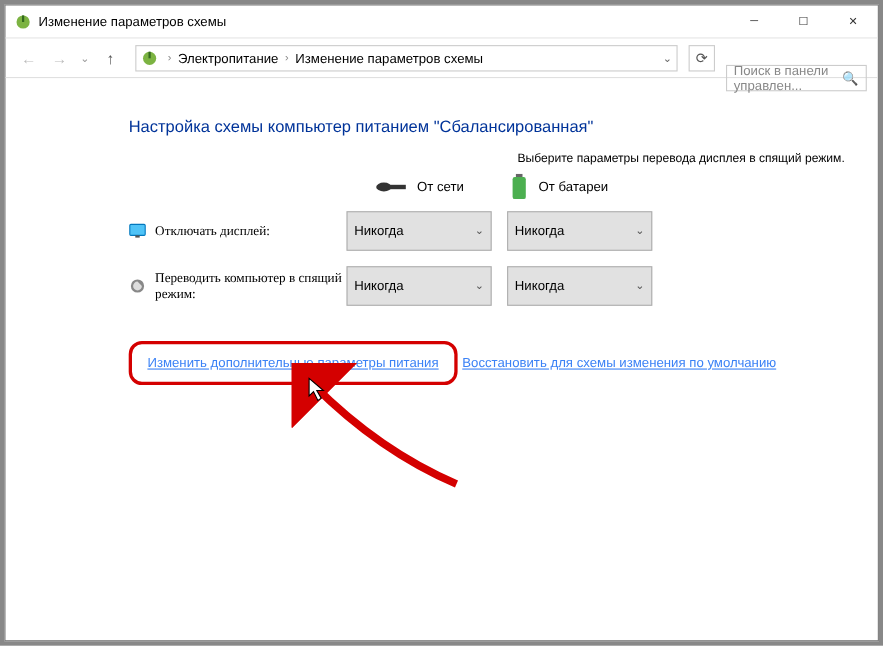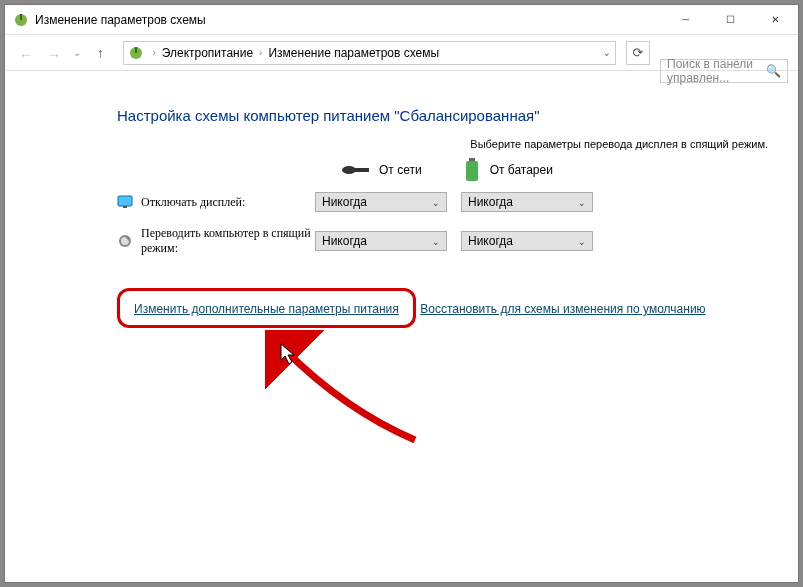--- a/index.html
+++ b/index.html
@@ -23,24 +23,24 @@
   .searchbox { width: 128px; height: 24px; border: 1px solid #ccc; display: flex; align-items: center; padding: 0 6px; margin-left: 4px; color: #888; font-size: 12px; margin-top: 36px; }
   .search-icon { margin-left: auto; color: #666; }
   .content { padding: 36px 30px 0 112px; color: #000; }
   .heading { color: #003399; font-size: 15px; font-weight: normal; margin-bottom: 14px; }
   .sub { font-size: 11px; margin-bottom: 8px; text-align: right; }
   .col-headers { display: flex; margin-left: 196px; gap: 42px; margin-bottom: 10px; }
   .col-h { display: flex; align-items: center; gap: 10px; font-size: 12px; }
   .row { display: flex; align-items: center; margin-bottom: 14px; }
   .row-icon { width: 16px; height: 16px; margin-right: 8px; }
   .row-label { font-size: 12px; width: 174px; font-family: Liberation Serif, serif; }
-  .dropdown { width: 132px; height: 20px; border: 1px solid #adadad; background: #e1e1e1; display: flex; align-items: center; justify-content: space-between; padding: 0 6px; font-size: 12px; margin-right: 14px; }
+  .dropdown { width: 132px; height: 36px; border: 1px solid #adadad; background: #e1e1e1; display: flex; align-items: center; justify-content: space-between; padding: 0 6px; font-size: 12px; margin-right: 14px; }
   .dropdown span.dd-arrow { font-size: 10px; color: #555; }
   .linkbox { display: inline-block; padding-bottom: 2px; margin-top: 6px; }
-  .link { color: #0c4a6e; font-size: 12px; text-decoration: none; }
+  .link { color: #3b82f6; font-size: 12px; text-decoration: none; }
   .link span.u { text-decoration: underline; }
   .highlight { border: 3px solid #d40000; border-radius: 12px; padding: 8px 14px; display: inline-block; margin-bottom: 10px; }
   .footer { position: absolute; right: 28px; bottom: 160px; display: flex; gap: 8px; }
   .btn { height: 24px; border: 1px solid #adadad; background: #e1e1e1; font-size: 12px; padding: 0 16px; display: flex; align-items: center; }
   .btn.disabled { color: #a0a0a0; }
   .arrow-overlay { position: absolute; left: 260px; top: 325px; pointer-events: none; }
 </style>
 </head>
 <body>
 

